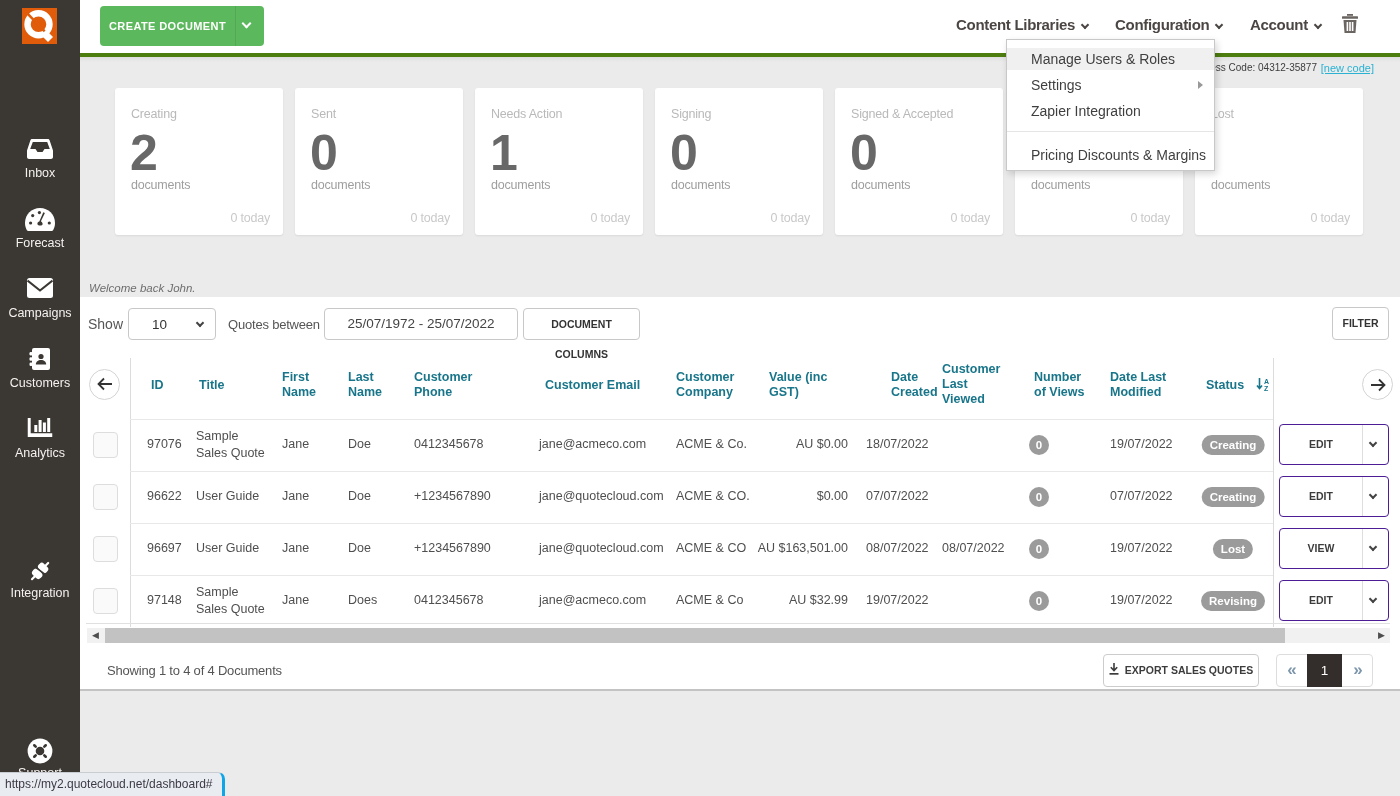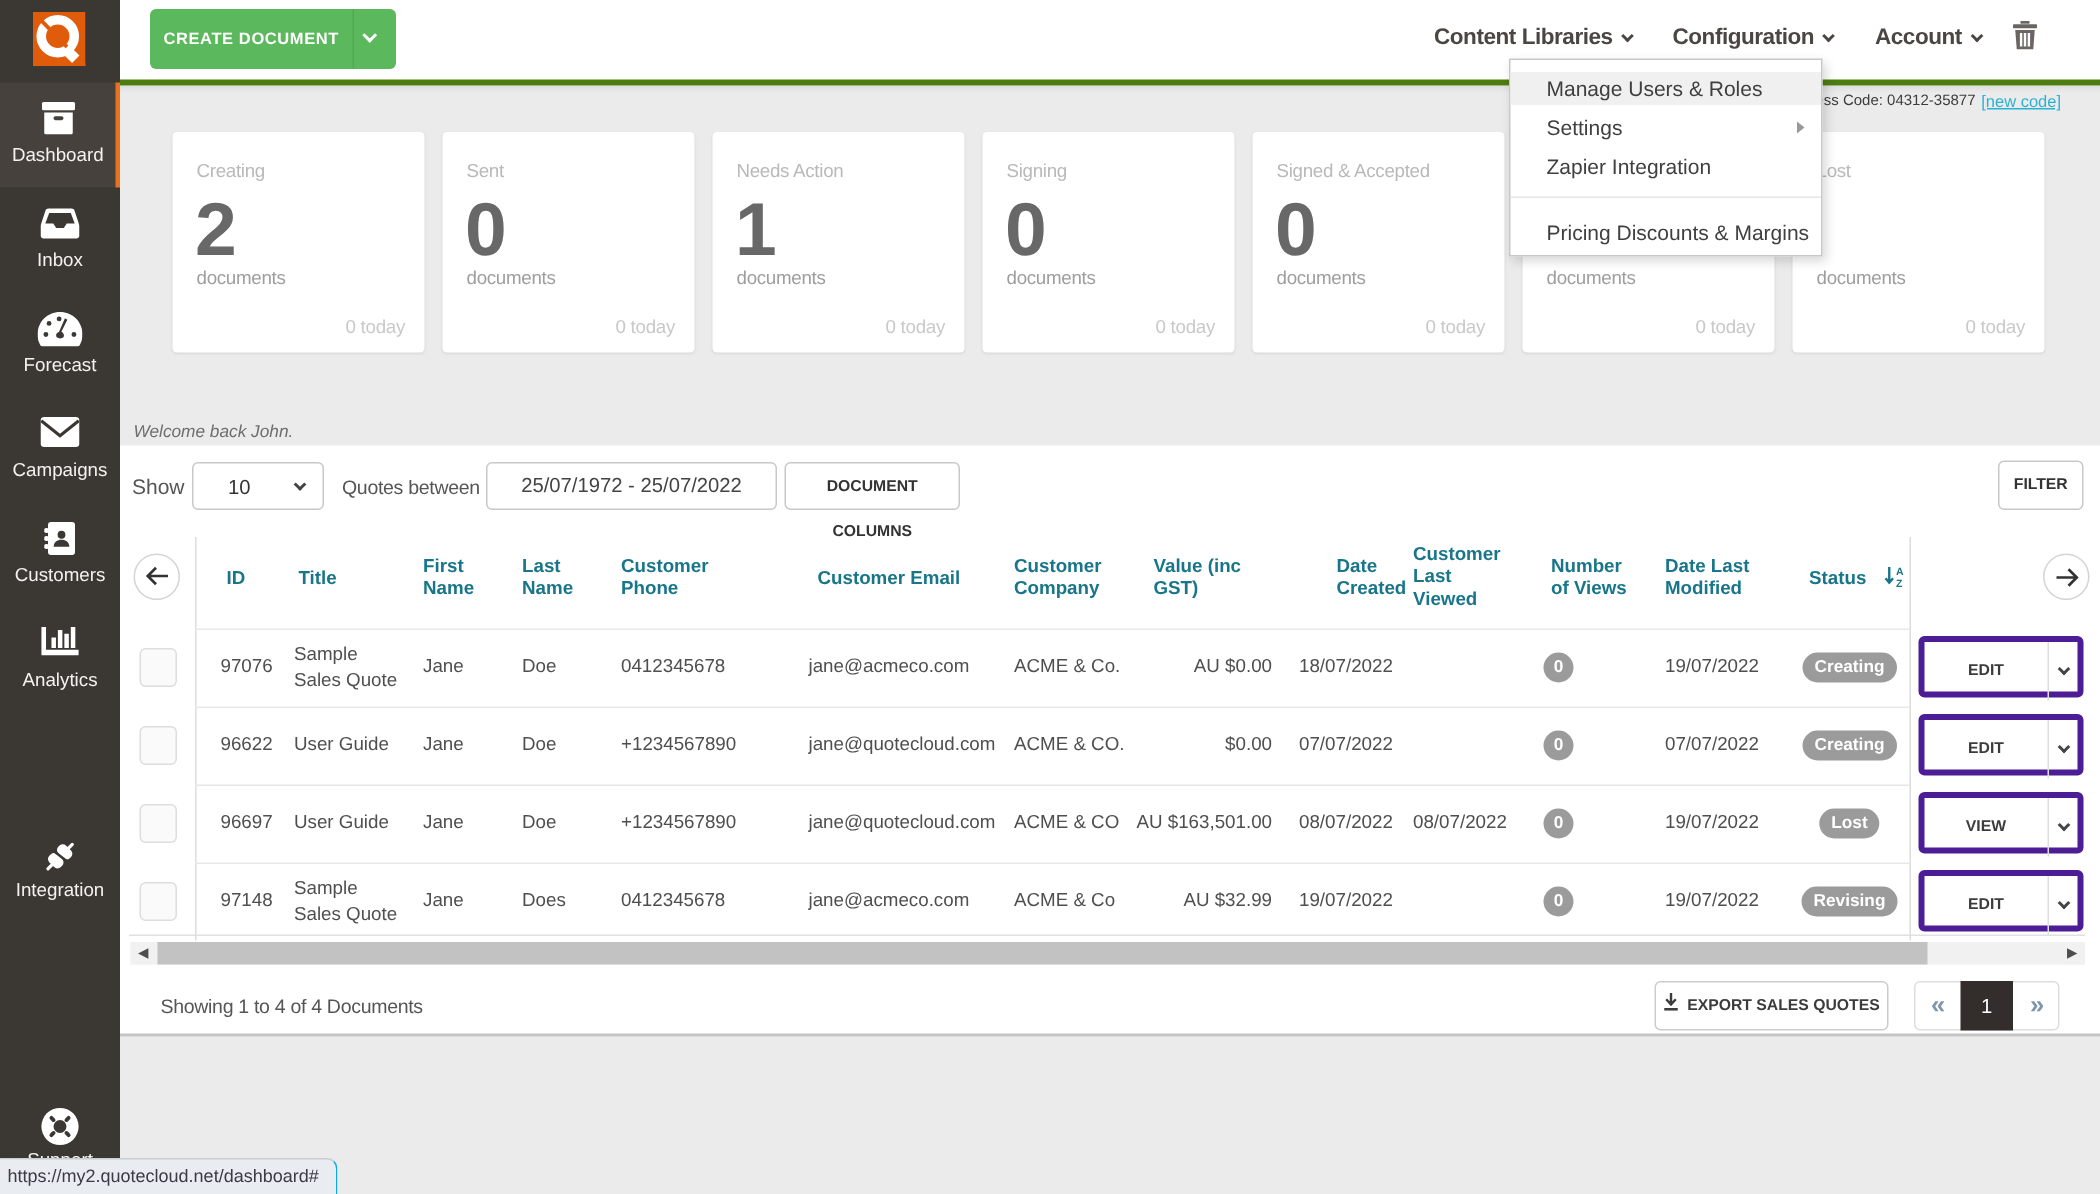--- a/index.html
+++ b/index.html
@@ -53,21 +53,21 @@
 
 
 .vline { position:absolute; top:358px; width:1px; height:269px; background:#dcdcdc; }
 .hline { position:absolute; left:130px; width:1143px; height:1px; background:#e8e8e8; }
 .hcell { position:absolute; font-size:12.5px; font-weight:bold; color:#19768a; line-height:15px; }
 .dcell { position:absolute; font-size:12.5px; color:#4f4f4f; line-height:17px; }
 .ckb { position:absolute; left:93px; width:25px; height:26px; background:#fafafa; border:1px solid #ddd; border-radius:4px; }
 .circlebtn { position:absolute; width:31px; height:31px; border:1px solid #d4d4d4; border-radius:50%; background:#fff; text-align:center; }
 .pill { position:absolute; height:20px; line-height:20px; border-radius:10px; background:#9b9b9b; color:#fff; font-size:11.5px; font-weight:bold; text-align:center; transform:translateX(-50%); padding:0 8px; }
 .badge { position:absolute; left:1029px; width:20px; height:20px; border-radius:50%; background:#9b9b9b; color:#fff; font-size:11.5px; font-weight:bold; text-align:center; line-height:20px; }
-.editbtn { position:absolute; left:1279px; width:110px; height:41px; border:4px solid #4c1d95; border-radius:4px; background:#fff; }
+.editbtn { position:absolute; left:1279px; width:110px; height:41px; border:1px solid #4c1d95; border-radius:4px; background:#fff; }
 .editbtn .t { position:absolute; left:0; top:0; width:82px; height:39px; line-height:39px; text-align:center; font-size:10.5px; font-weight:bold; color:#3c3c3c; }
 .editbtn .s { position:absolute; left:82px; top:0; width:1px; height:39px; background:#dedede; }
 .editbtn .chev { position:absolute; left:90px; top:15px; border-color:#444; width:6px; height:6px; }
 
 
 #sbar { position:absolute; left:87px; top:628px; width:1303px; height:15px; background:#f1f1f1; }
 #sbar .thumb { position:absolute; left:18px; top:0; width:1180px; height:15px; background:#c2c2c2; }
 #sbar .ar { position:absolute; top:0; width:17px; height:15px; background:#f1f1f1; color:#4e4e4e; font-size:9px; line-height:15px; text-align:center; }
 
 
@@ -83,21 +83,21 @@
 #dropdown .it { position:absolute; left:0; width:100%; height:26px; line-height:26px; padding-left:24px; font-size:14px; color:#3f3f3f; }
 #dropdown .hl { background:#f0f0f0; }
 #dropdown .sep2 { position:absolute; left:0; top:91px; width:100%; height:1px; background:#e5e5e5; }
 #dropdown .tri { position:absolute; right:11px; top:50%; margin-top:-4px; width:0; height:0; border-left:5px solid #999; border-top:4px solid transparent; border-bottom:4px solid transparent; }
 
 
 #codeline { position:absolute; top:62px; right:26px; width:400px; height:14px; font-size:10px; color:#3d3d3d; z-index:4; }
 #codeline a { color:#2ab2d3; }
 
 
-#bubble { position:absolute; left:0; top:772px; width:225px; height:24px; background:#e9edf2; border-top:1px solid #c9ccd1; border-right:1px solid #0ea5e9; border-top-right-radius:7px; z-index:30; font-size:12px; color:#3c3a45; line-height:23px; padding-left:5px; }
+#bubble { position:absolute; left:0; top:772px; width:225px; height:24px; background:#e9edf2; border-top:1px solid #c9ccd1; border-right:3px solid #0ea5e9; border-top-right-radius:7px; z-index:30; font-size:12px; color:#3c3a45; line-height:23px; padding-left:5px; }
 </style>
 </head>
 <body>
 <div id="page">
 
   <div id="topbar">
     <div id="createbtn">
         <div class="main">CREATE DOCUMENT</div>
         <div class="sep"></div>
         <span class="chev"></span>
@@ -306,28 +306,20 @@
       <div class="pg2">»</div>
     </div>
 
   <div id="sidebar">
     <svg id="logo" width="35" height="36" viewBox="0 0 35 36">
       <rect width="35" height="36" fill="#e05c0a"></rect>
       <circle cx="16.5" cy="16.2" r="11" stroke="#fff" stroke-width="6.4" fill="none"></circle>
       <line x1="0" y1="0" x2="35" y2="36" stroke="#e05c0a" stroke-width="2.6"></line>
       <line x1="21.5" y1="24.5" x2="28.5" y2="31.5" stroke="#fff" stroke-width="7"></line>
     </svg>
-    <div class="sitem active" style="top:55px;">
-      <svg width="24" height="22" viewBox="0 0 24 22">
-          <rect x="1" y="0" width="22" height="5.5" rx="1" fill="#fff"></rect>
-          <path d="M2.5 7h19v13.5a1 1 0 0 1-1 1h-17a1 1 0 0 1-1-1z" fill="#fff"></path>
-          <rect x="8.7" y="9.5" width="6.6" height="2.6" rx="1.2" fill="#46413d"></rect>
-        </svg>
-      <div class="lbl">Dashboard</div>
-    </div>
     <div class="sitem" style="top:125px;">
       <svg width="26" height="22" viewBox="0 0 26 22">
           <path d="M5.2 1 h15.6 c.8 0 1.5.5 1.8 1.2 L26 12.5 V19 c0 1.1-.9 2-2 2 H2 c-1.1 0-2-.9-2-2 v-6.5 L3.4 2.2 C3.7 1.5 4.4 1 5.2 1 z M5.8 4 L3.2 11 h5.3 l2 3 h5 l2-3 h5.3 L20.2 4 z" fill="#fff" fill-rule="evenodd"></path>
         </svg>
       <div class="lbl">Inbox</div>
     </div>
     <div class="sitem" style="top:195px;">
       <svg width="30" height="23" viewBox="0 0 30 23">
           <path d="M15 0 C6.6 0 0 6.6 0 15 c0 2.6.7 5.1 1.9 7.2.3.5.8.8 1.4.8 h23.4 c.6 0 1.1-.3 1.4-.8 C29.3 20.1 30 17.6 30 15 30 6.6 23.4 0 15 0z" fill="#fff"></path>
           <circle cx="5.6" cy="15" r="1.6" fill="#3b3733"></circle>

